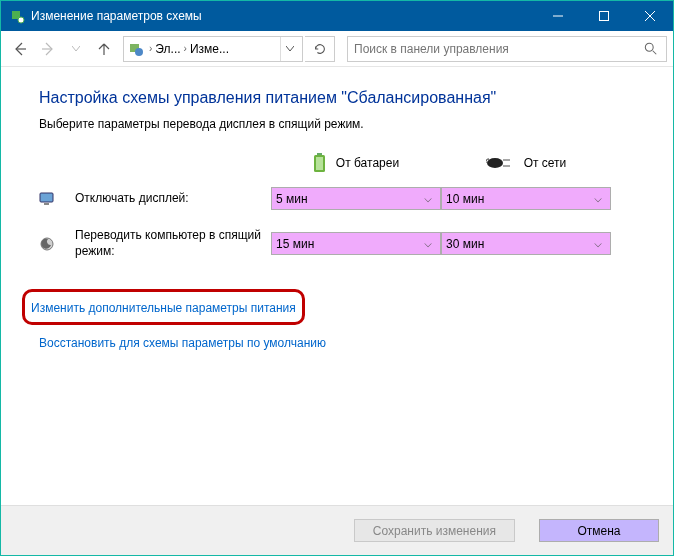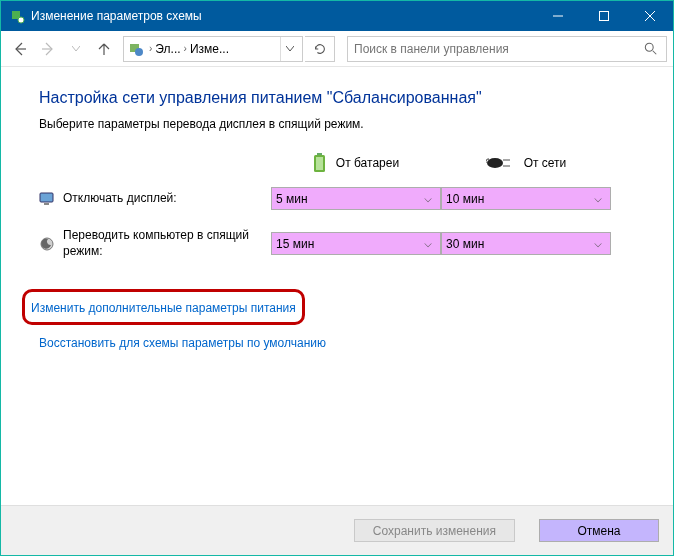--- a/index.html
+++ b/index.html
@@ -28,21 +28,21 @@
   
   .content { flex: 1; padding: 22px 38px 16px 38px; position: relative; }
   h1 { color: #003399; font-weight: 400; font-size: 16px; margin-bottom: 10px; }
   .desc { font-size: 12px; color: #000; margin-bottom: 22px; }
 
   .grid { width: 100%; }
   .ghead { display: flex; margin-bottom: 14px; }
   .ghead .spacer { width: 232px; }
   .ghead .col { width: 170px; display: flex; align-items: center; justify-content: center; font-size: 12px; gap: 10px; }
   .grow { display: flex; align-items: center; margin-bottom: 18px; }
-  .grow .label { width: 232px; font-size: 12px; display: flex; align-items: center; gap: 8px; line-height: 1.3; padding-right: 10px; }
+  .grow .label { width: 232px; font-size: 12px; display: flex; align-items: center; gap: 20px; line-height: 1.3; padding-right: 10px; }
   .grow .ricon { width: 16px; height: 16px; flex-shrink: 0; display:flex;align-items:center;justify-content:center; }
   .sel { width: 170px; height: 23px; border: 1px solid #adadad; background: #f0abfc; font-size: 12px; padding: 0 4px; display: flex; align-items: center; justify-content: space-between; margin-right: 0; }
   .sel .chev { font-size: 10px; color: #555; width:16px; text-align:center; }
   .grow .sel + .sel { margin-left: 0; }
 
   .linkbox { margin-top: 30px; }
   .link { color: #0066cc; font-size: 12px; display: inline-block; margin-bottom: 14px; cursor: pointer; }
   .highlight { border: 3px solid #c00000; border-radius: 10px; padding: 6px 6px; margin-left: -17px; margin-bottom: 8px; display: inline-block; }
   .highlight .link { margin-bottom: 0; }
 
@@ -135,21 +135,21 @@
       <span class="sicon">
         <svg width="14" height="14" viewBox="0 0 16 16">
             <circle cx="6" cy="6" r="4.5" fill="none" stroke="#666" stroke-width="1.2"></circle>
             <line x1="10" y1="10" x2="14" y2="14" stroke="#666" stroke-width="1.2"></line>
           </svg>
       </span>
     </div>
   </div>
 
   <div class="content">
-    <h1>Настройка сети управления питанием "Сбалансированная"</h1>
+    <h1>Настройка схемы управления питанием "Сбалансированная"</h1>
     <div class="desc">Выберите параметры перевода дисплея в спящий режим.</div>
 
     <div class="grid">
       <div class="ghead">
         <div class="spacer"></div>
         <div class="col">
           <span>
             <svg width="13" height="20" viewBox="0 0 13 20">
                 <rect x="4" y="0" width="5" height="2" fill="#6a6"></rect>
                 <rect x="1" y="2" width="11" height="17" rx="1.5" fill="#6db33f"></rect>

